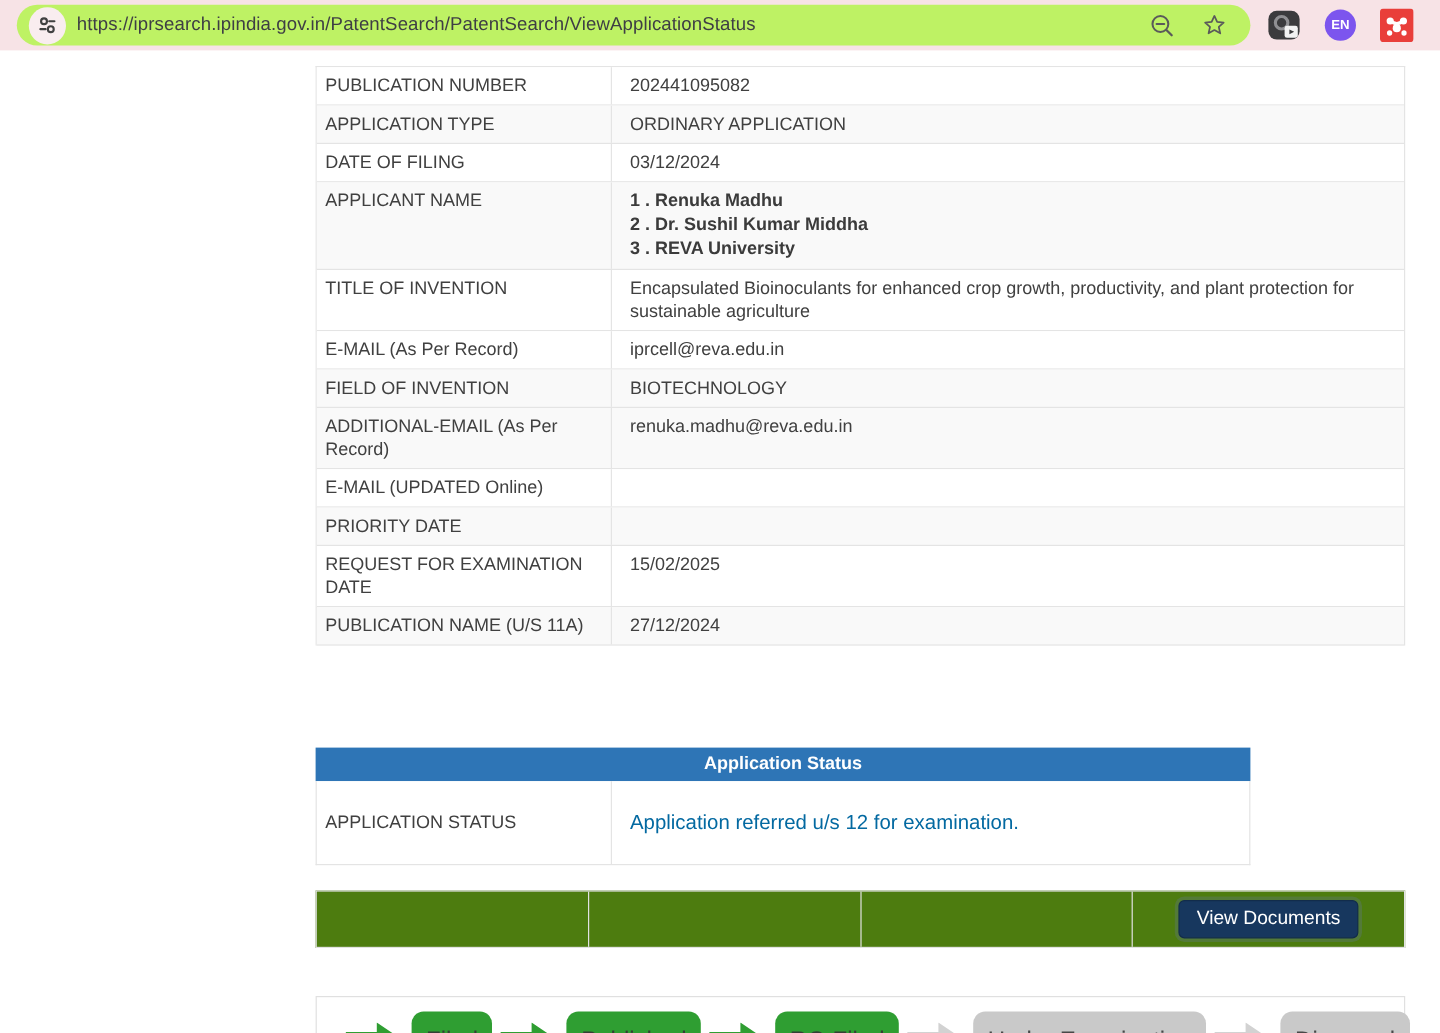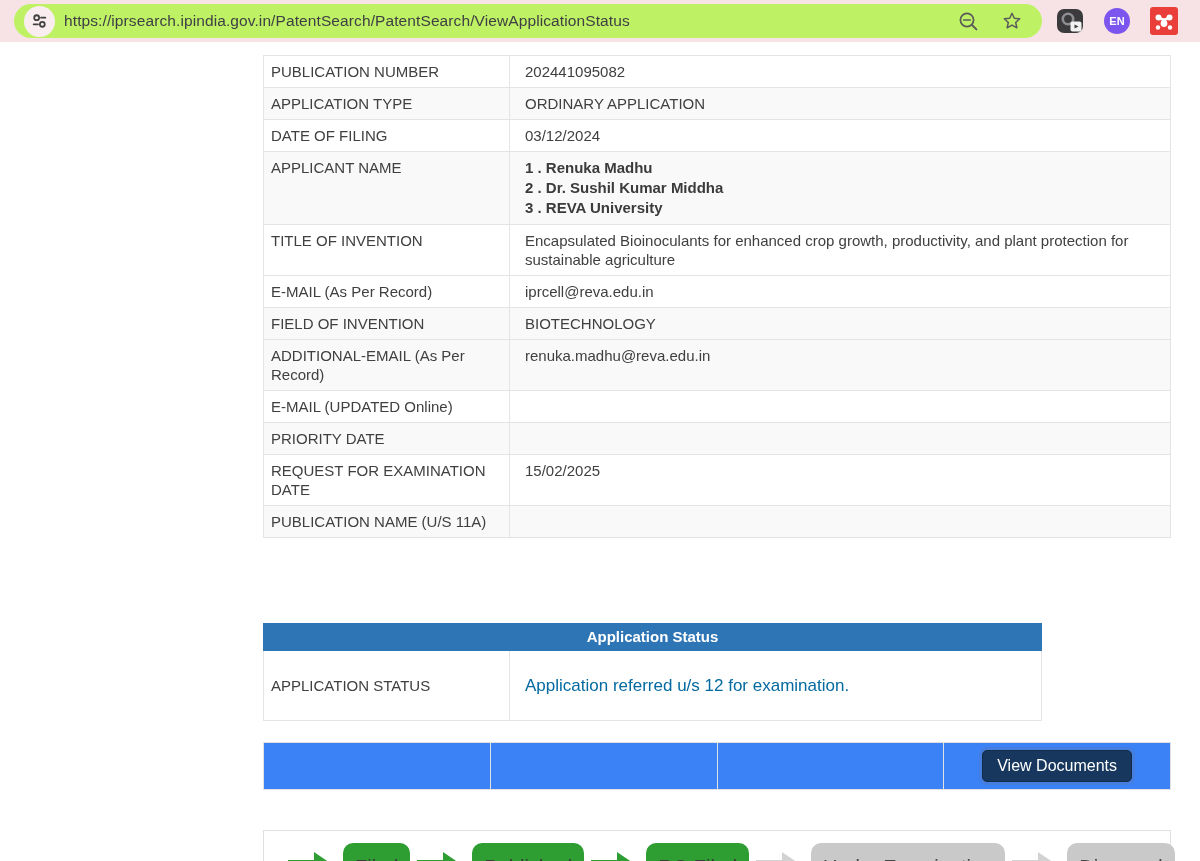--- a/index.html
+++ b/index.html
@@ -16,34 +16,34 @@
   .ext-area { position:absolute; left:1056px; top:0; height:42px; display:flex; align-items:center; gap:20px; }
   .ext-btn { cursor:pointer; display:flex; align-items:center; justify-content:center; }
   .ext-dark-bg { width:28px; height:28px; }
   .ext-en-bg { width:26px; height:26px; border-radius:50%; background:#7c55ee; color:#ffffff; font-size:11px; font-weight:bold; display:flex; align-items:center; justify-content:center; }
   .ext-mendeley-bg { width:28px; height:28px; }
 
   
   .page { width:1200px; background:#ffffff; }
   .details-table { margin:13px 0 0 263px; width:908px; border:1px solid #e4e4e4; border-bottom:none; }
   .trow { display:flex; border-bottom:1px solid #e4e4e4; background:#ffffff; }
-  .trow.striped { background:#f9f9f9; }
+  .trow.striped { background:#f9f9f9;justify-content:flex-end; }
   .tlabel { flex:0 0 246px; padding:6px 8px 6px 7px; border-right:1px solid #e4e4e4; color:#404040; font-size:15px; line-height:19px; }
   .tvalue { flex:1; padding:6px 10px 6px 15px; color:#404040; font-size:15px; line-height:19px; }
   .applicant-line { font-weight:bold; line-height:20px; color:#3b3b3b; }
 
   
   .status-table { margin:85px 0 0 263px; width:779px; }
   .status-header { background:#2e75b6; color:#ffffff; font-weight:bold; font-size:15px; text-align:center; height:28px; line-height:28px; }
   .status-row { display:flex; border:1px solid #e4e4e4; border-top:none; height:70px; background:#ffffff; }
   .status-row .tlabel { display:flex; align-items:center; }
   .status-value { flex:1; display:flex; align-items:center; padding-left:15px; font-size:17px; color:#0369a1; }
 
   
-  .actions-row { margin:21px 0 0 263px; width:908px; height:48px; background:#3b82f6; border:1px solid #e2e2e2; display:flex; }
+  .actions-row { margin:21px 0 0 263px; width:908px; height:48px; background:#4d7c0f; border:1px solid #e2e2e2; display:flex; }
   .acell { flex:1; border-right:1px solid #e2e2e2; display:flex; align-items:center; justify-content:center; }
   .acell:last-child { border-right:none; }
   .view-doc-btn { background:#17375e; color:#ffffff; font-family:"Liberation Sans", sans-serif; font-size:16px; padding:6px 14px; border:1px solid #122c4b; border-radius:5px; cursor:pointer; box-shadow:0 0 0 3px rgba(100,120,165,0.28); }
 
   
   .progress-box { margin:40px 0 0 263px; width:908px; height:73px; border:1px solid #e0e0e0; display:flex; align-items:center; padding-left:24px; gap:7px; }
   .step { height:48px; line-height:48px; padding:0 12px; border-radius:10px; font-size:20px; white-space:nowrap; }
   .step.done { background:#2f9e32; color:#353f35; }
   .step.pending { background:#c9c9c9; color:#484848; }
   .flow-arrow { width:48px; height:30px; flex:0 0 48px; display:flex; }
@@ -147,20 +147,21 @@
     <div class="trow striped">
       <div class="tlabel">PRIORITY DATE</div>
       <div class="tvalue"></div>
     </div>
     <div class="trow">
       <div class="tlabel">REQUEST FOR EXAMINATION DATE</div>
       <div class="tvalue">15/02/2025</div>
     </div>
     <div class="trow striped">
       <div class="tlabel">PUBLICATION NAME (U/S 11A)</div>
+      <div class="tvalue">27/12/2024</div>
     </div>
   </div>
 
   <div class="status-table">
     <div class="status-header">Application Status</div>
     <div class="status-row">
       <div class="tlabel">APPLICATION STATUS</div>
       <div class="status-value">Application referred u/s 12 for examination.</div>
     </div>
   </div>

